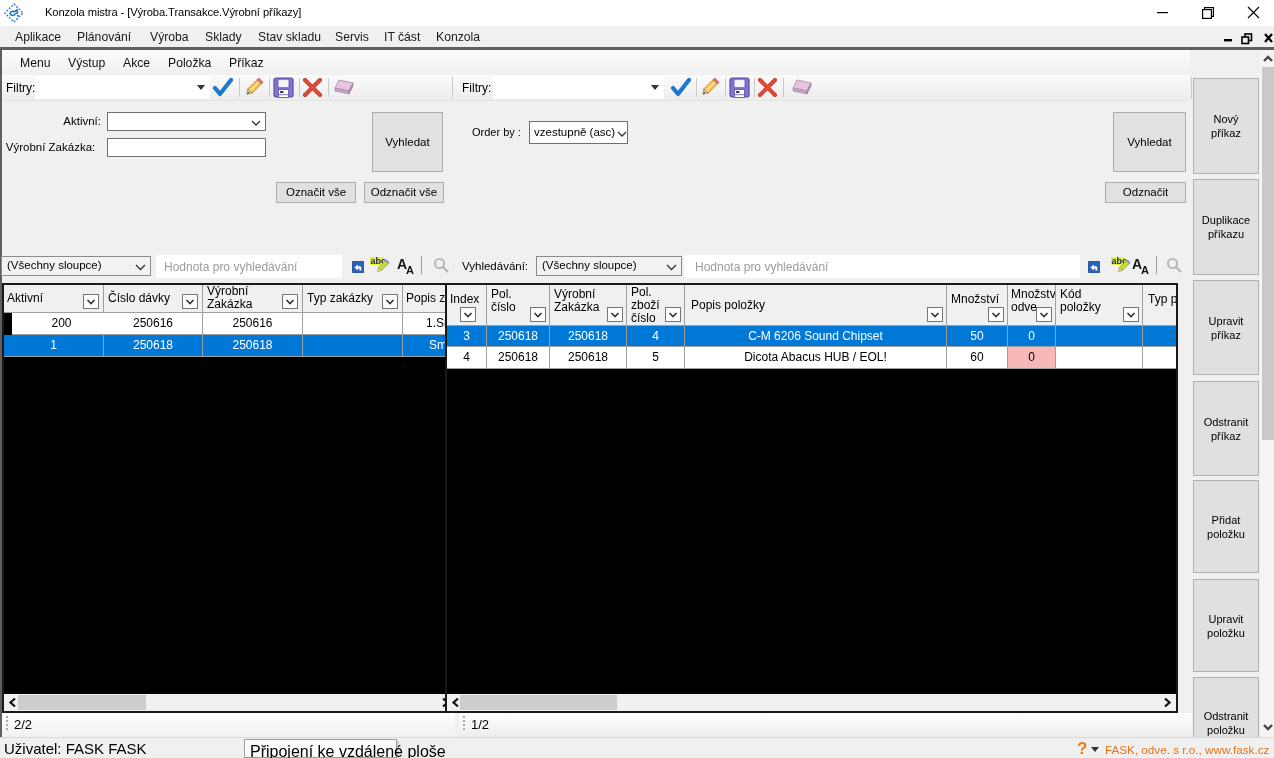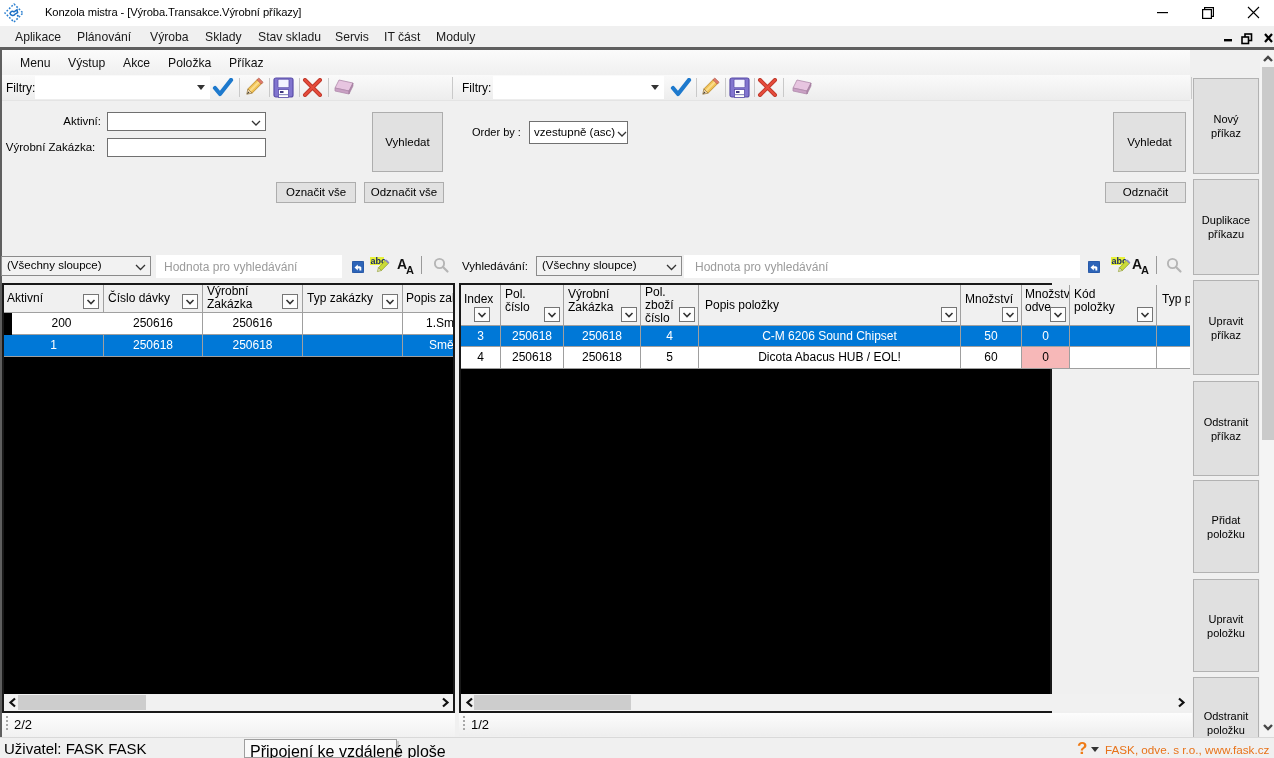--- a/index.html
+++ b/index.html
@@ -67,21 +67,21 @@
   </div>
 
   <div class="menubar">
     <span style="left:15px">Aplikace</span>
     <span style="left:77px">Plánování</span>
     <span style="left:150px">Výroba</span>
     <span style="left:205px">Sklady</span>
     <span style="left:258px">Stav skladu</span>
     <span style="left:335px">Servis</span>
     <span style="left:384px">IT část</span>
-    <span style="left:436px">Moduly</span>
+    <span style="left:436px">Konzola</span>
 
     <svg class="abs" style="left:1222px;top:0" width="52" height="21" viewBox="0 0 52 21">
       <rect x="2" y="13" width="8" height="2.4" fill="#000"></rect>
       <rect x="23" y="8" width="6.5" height="6.5" fill="none" stroke="#000" stroke-width="1.6"></rect>
       <rect x="20" y="11" width="6.5" height="6.5" fill="#f0f0f0" stroke="#000" stroke-width="1.6"></rect>
       <path d="M43 8 L50 16 M50 8 L43 16" stroke="#000" stroke-width="2.2"></path>
     </svg>
   </div>
 
   <div class="darkstrip"></div>
@@ -328,21 +328,21 @@
     <svg class="abs" style="left:1132px;top:256px" width="20" height="19" viewBox="0 0 20 19">
       <text x="0" y="13" font-size="14" font-weight="bold" fill="#111" font-family="Liberation Sans">A</text>
       <text x="9" y="18" font-size="11" font-weight="bold" fill="#111" font-family="Liberation Sans">A</text>
     </svg>
     <div class="tsep" style="left:1156px;top:256px;height:18px;background:#9a9a9a"></div>
     <svg class="abs" style="left:1166px;top:257px" width="17" height="17" viewBox="0 0 17 17">
       <circle cx="6.5" cy="6.5" r="4.6" fill="none" stroke="#b5b5b5" stroke-width="1.9"></circle>
       <path d="M10 10 L14.5 14.5" stroke="#b5b5b5" stroke-width="2.2" stroke-linecap="round"></path>
     </svg>
 
-    <div class="tbl" style="left:459px;top:283px;width:593px;height:430px">
+    <div class="tbl" style="left:445px;top:283px;width:733px;height:430px">
       <div class="hdrcell" style="left:0;top:0;width:40px;height:41px">
           <span class="abs" style="left:3px;top:7px">Index</span>
         </div>
       <div class="hdrcell" style="left:40px;top:0;width:63px;height:41px">
           <span class="abs" style="left:4px;top:3px;line-height:13px">Pol.<br>číslo</span>
         </div>
       <div class="hdrcell" style="left:103px;top:0;width:77px;height:41px">
           <span class="abs" style="left:4px;top:3px;line-height:13px">Výrobní<br>Zakázka</span>
         </div>
       <div class="hdrcell" style="left:180px;top:0;width:58px;height:41px">

